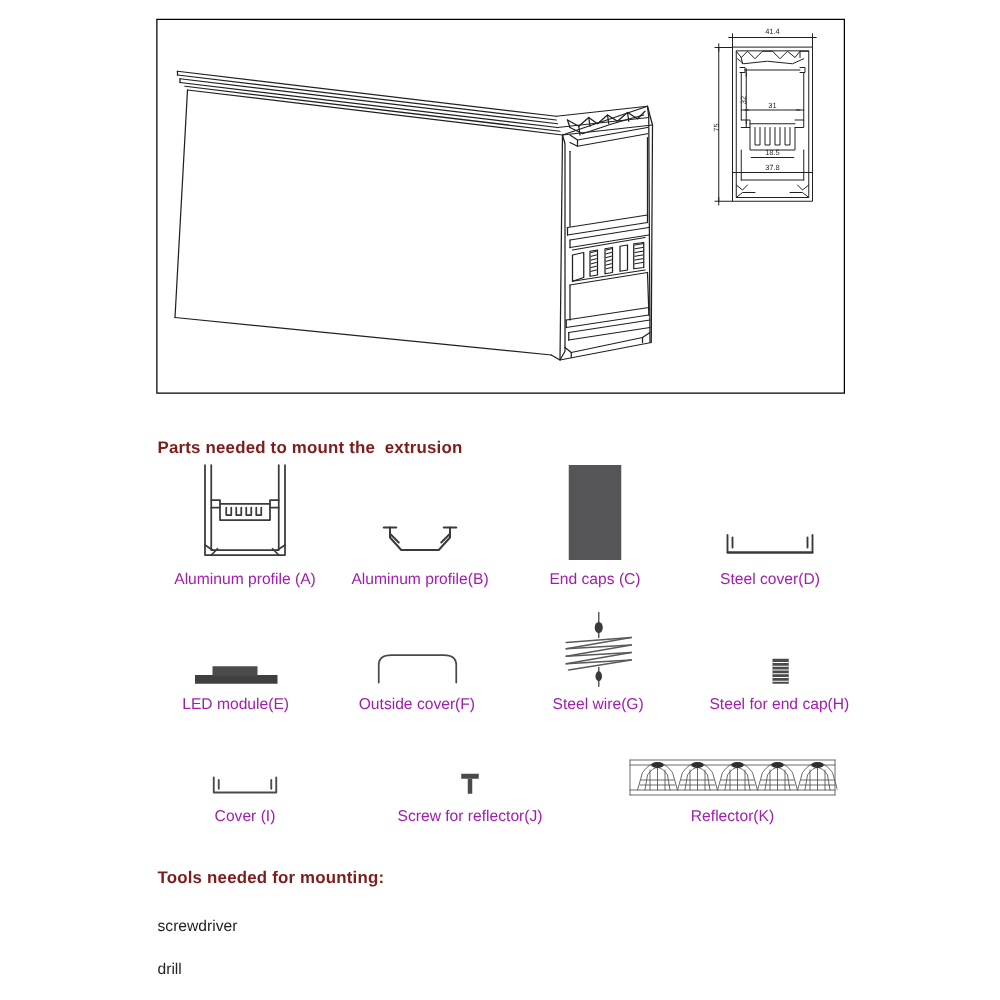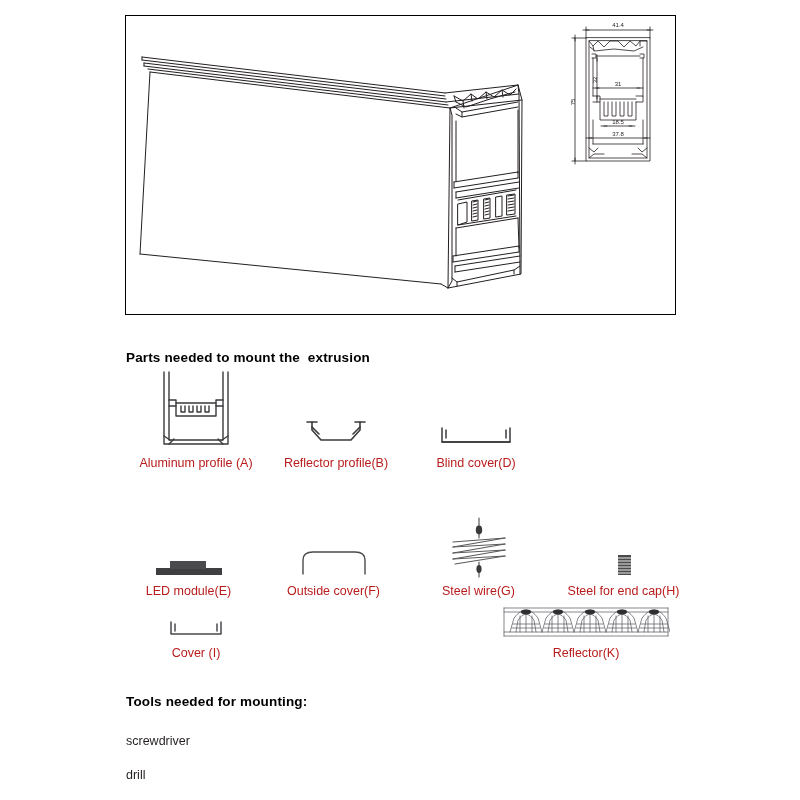--- a/index.html
+++ b/index.html
@@ -43,21 +43,21 @@
     top: 0px;
     width: 112px;
     height: 298px;
   }
 
   
   .section-heading {
     position: absolute;
     font-size: 13.5px;
     font-weight: bold;
-    color: #000000;
+    color: #7f1d1d;
     letter-spacing: 0.15px;
     white-space: pre;
   }
   #parts-heading { left: 126px; top: 350px; }
   #tools-heading { left: 126px; top: 694px; }
 
   .tool-line {
     position: absolute;
     left: 126px;
     font-size: 12.5px;
@@ -68,38 +68,38 @@
   #tool-1 { top: 768px; }
 
   
   .parts-row {
     position: absolute;
     left: 126px;
     width: 560px;
     display: flex;
   }
   #parts-row-0 { top: 368px; }
-  #parts-row-1 { top: 516px; gap: 20px; }
+  #parts-row-1 { top: 488px; gap: 20px; }
   #parts-row-2 { top: 592px; justify-content: space-between; }
 
   .part-cell {
     display: flex;
     flex-direction: column;
     align-items: center;
     justify-content: flex-end;
   }
   .part-art {
     display: flex;
     align-items: flex-end;
     justify-content: center;
   }
   .part-label {
     margin-top: 7px;
     font-size: 12.5px;
-    color: #b91c1c;
+    color: #a21caf;
     white-space: pre;
     text-align: center;
     line-height: 1.1;
   }
 
   
   #parts-row-0 .part-cell { width: 140px; }
   #parts-row-0 .part-art  { height: 82px; }
   #parts-row-1 .part-cell { width: 140px; }
   #parts-row-1 .part-art  { height: 62px; }
@@ -315,36 +315,44 @@
       <svg width="66" height="34" viewBox="0 0 66 34">
         <g fill="none" stroke="#3a3a3c" stroke-width="1.6" stroke-linejoin="round" stroke-linecap="round">
           <path d="M 4,6 L 14,6"></path>
           <path d="M 9,6 L 9,14 L 18,24 L 48,24 L 57,14 L 57,6"></path>
           <path d="M 52,6 L 62,6"></path>
           <path d="M 9,11 L 16,18"></path>
           <path d="M 57,11 L 50,18"></path>
         </g>
       </svg>
     </div>
-    <div class="part-label">Reflector profile(B)</div>
-  </div>
-
+    <div class="part-label">Aluminum profile(B)</div>
+  </div>
+
+  <div class="part-cell">
+    <div class="part-art">
+      <svg width="48" height="80" viewBox="0 0 48 80">
+        <rect x="3" y="2" width="42" height="76" fill="#555557" stroke="none"></rect>
+      </svg>
+    </div>
+    <div class="part-label">End caps (C)</div>
+  </div>
 
   <div class="part-cell">
     <div class="part-art">
       <svg width="80" height="26" viewBox="0 0 80 26">
         <g fill="none" stroke="#3a3a3c" stroke-width="1.5" stroke-linejoin="round" stroke-linecap="round">
           <path d="M 6,4 L 6,18 L 74,18 L 74,4"></path>
           <path d="M 6,18 L 74,18"></path>
           <path d="M 10,6 L 10,14"></path>
           <path d="M 70,6 L 70,14"></path>
         </g>
       </svg>
     </div>
-    <div class="part-label">Blind cover(D)</div>
+    <div class="part-label">Steel cover(D)</div>
   </div>
 </div>
 
 <div id="parts-row-1" class="parts-row">
 
   <div class="part-cell">
     <div class="part-art">
       <svg width="70" height="22" viewBox="0 0 70 22">
         <rect x="2" y="12" width="66" height="7" fill="#3f3f41" stroke="none"></rect>
         <rect x="16" y="5" width="36" height="8" fill="#4b4b4d" stroke="none"></rect>
@@ -414,20 +422,29 @@
         <g fill="none" stroke="#4a4a4c" stroke-width="1.5" stroke-linejoin="round" stroke-linecap="round">
           <path d="M 5,4 L 5,16 L 55,16 L 55,4"></path>
           <path d="M 9,6 L 9,13"></path>
           <path d="M 51,6 L 51,13"></path>
         </g>
       </svg>
     </div>
     <div class="part-label">Cover (I)</div>
   </div>
 
+  <div class="part-cell">
+    <div class="part-art">
+      <svg width="26" height="26" viewBox="0 0 26 26">
+        <rect x="6" y="5" width="14" height="4" fill="#4a4a4c" stroke="none"></rect>
+        <rect x="11.2" y="9" width="3.6" height="12" fill="#4a4a4c" stroke="none"></rect>
+      </svg>
+    </div>
+    <div class="part-label">Screw for reflector(J)</div>
+  </div>
 
   <div class="part-cell cell-reflector">
     <div class="part-art">
       <svg width="168" height="38" viewBox="0 0 168 38">
         <g fill="none" stroke="#55555a" stroke-width="0.7" stroke-linejoin="round" stroke-linecap="round">
 
           <path d="M 2,6 L 166,6"></path>
           <path d="M 2,10 L 166,10"></path>
           <path d="M 2,30 L 166,30"></path>
           <path d="M 2,34 L 166,34"></path>

